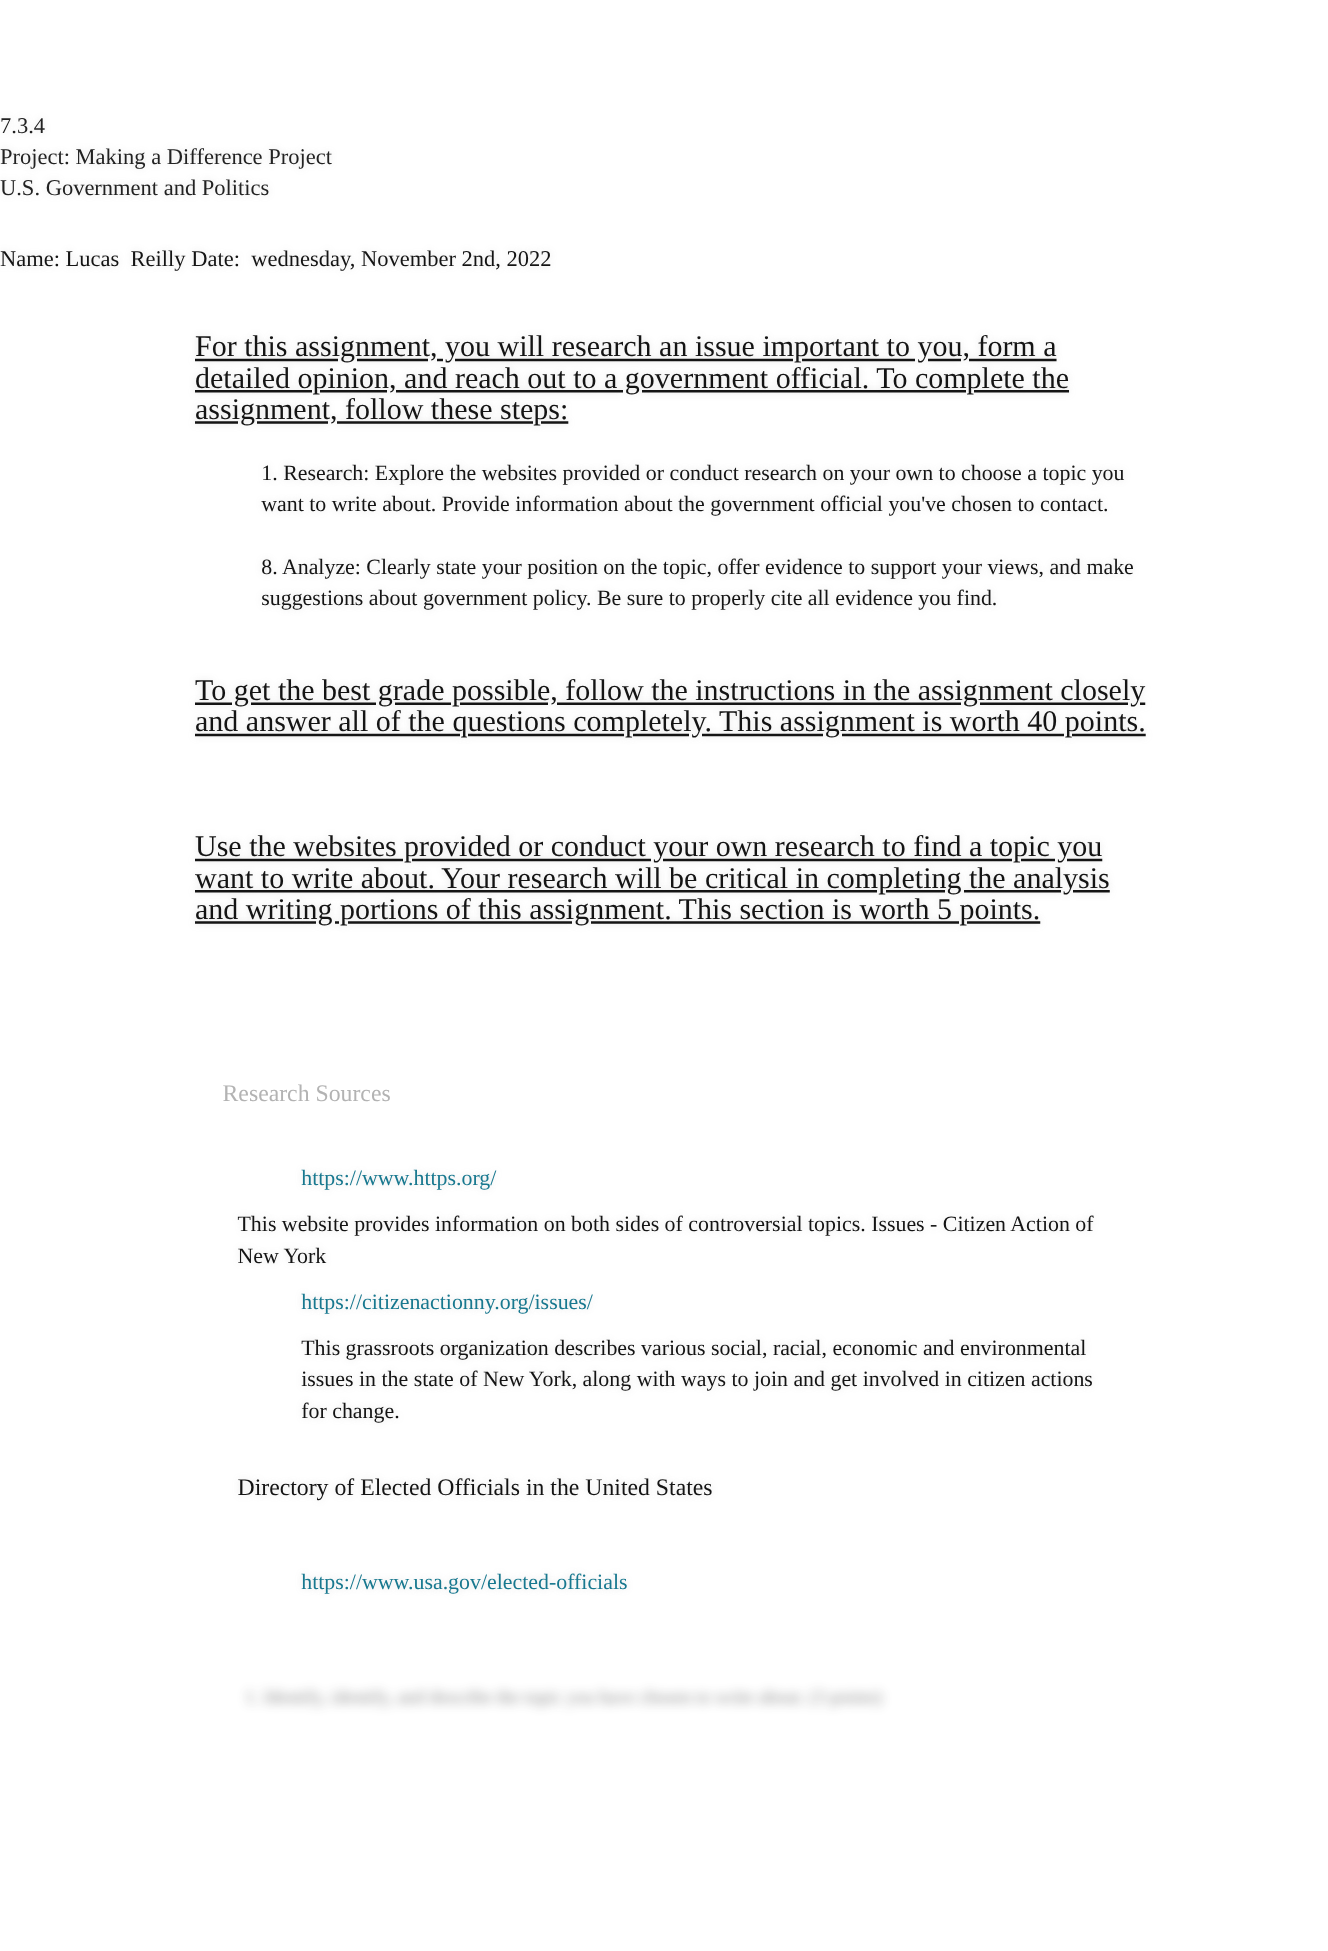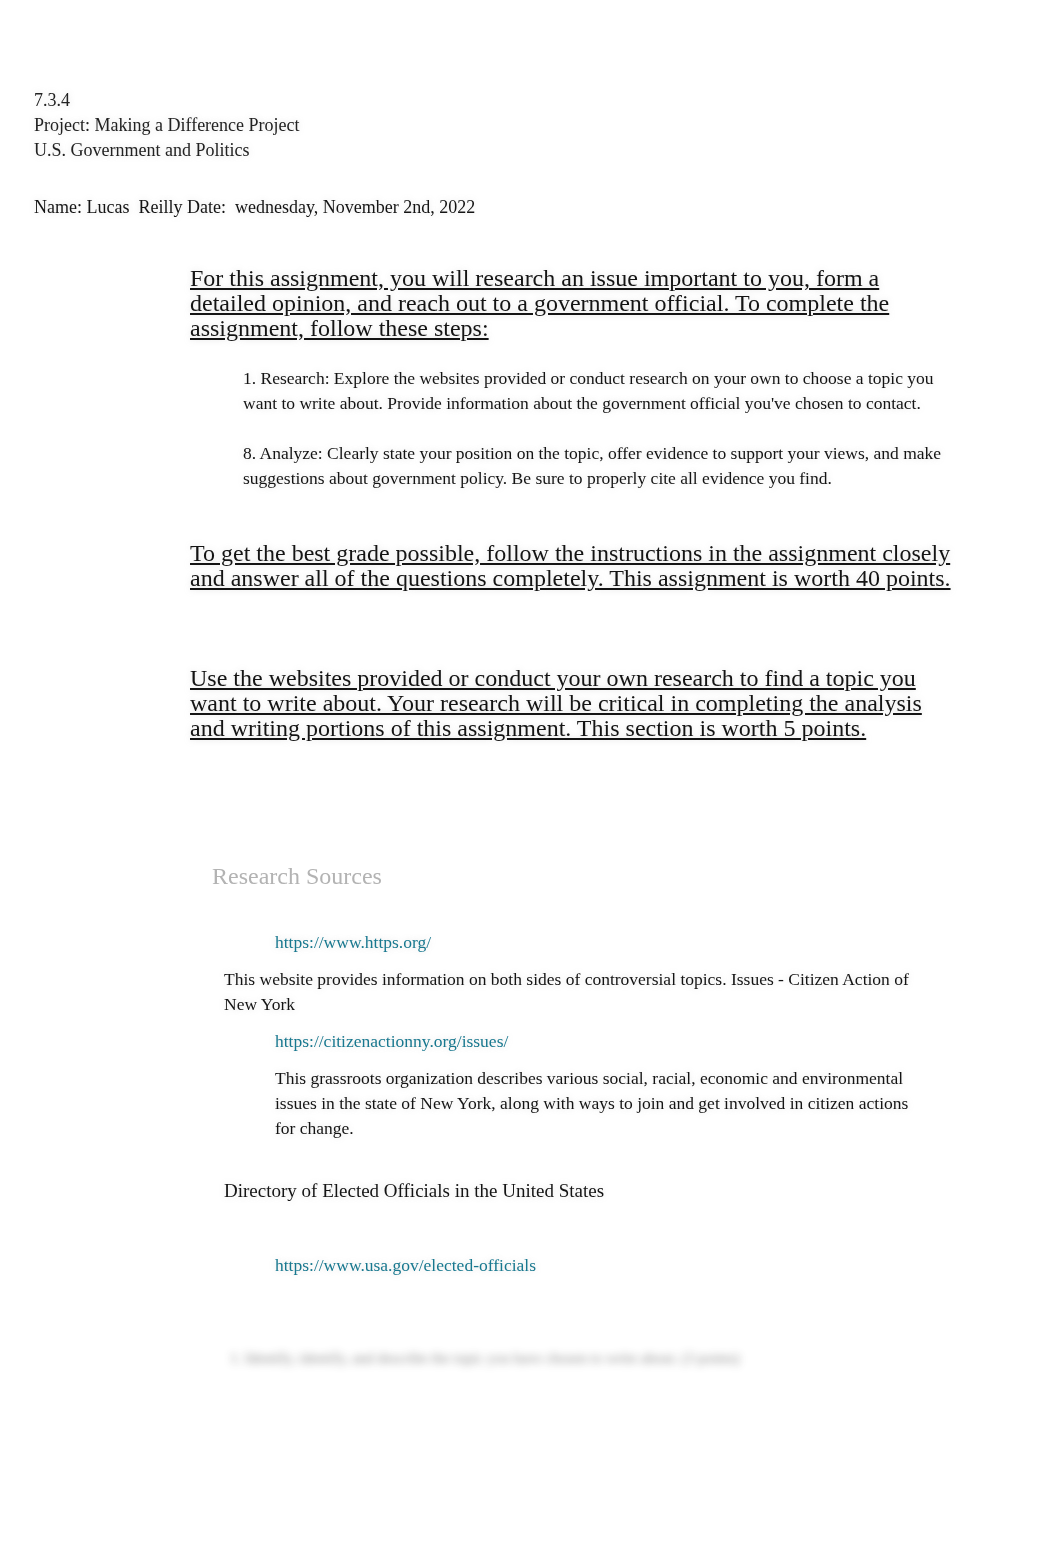--- a/index.html
+++ b/index.html
@@ -15,21 +15,20 @@
     overflow: hidden;
     font-family: "Liberation Serif", "DejaVu Serif", serif;
     color: #1a1a1a;
     -webkit-font-smoothing: antialiased;
   }
 
   .page {
     position: absolute;
     inset: 0;
     padding: 0;
-    margin-left: 34px;
   }
 
   
   .doc-header {
     position: absolute;
     left: 0px;
     top: 88px;
     width: 700px;
   }
   .doc-header .hline {
@@ -82,21 +81,21 @@
 
   .spacer-lg { height: 50px; }
   .spacer-md { height: 25px; }
   .spacer-sm { height: 12px; }
 
   
   .sources-heading {
     position: absolute;
     left: 178px;
     top: 864px;
-    font-size: 24px;
+    font-size: 19px;
     line-height: 24px;
     color: #b3b3b3;
   }
 
   .sources-block {
     position: absolute;
     left: 0px;
     top: 930px;
     width: 1062px;
   }

